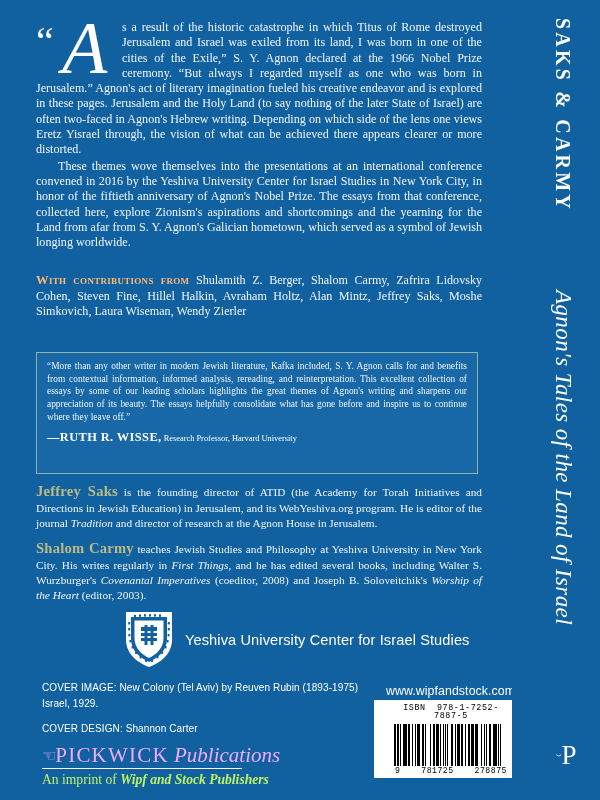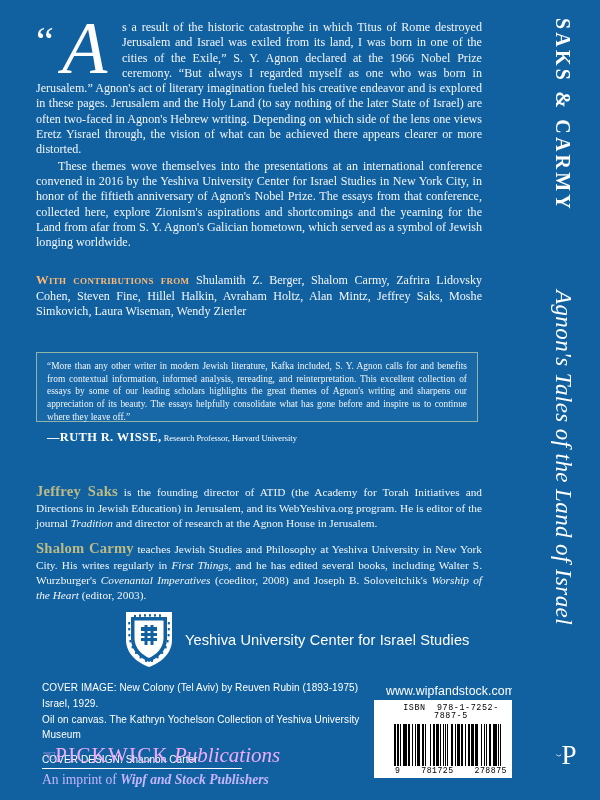--- a/index.html
+++ b/index.html
@@ -132,21 +132,21 @@
     letter-spacing: 0.3px;
     font-size: 12.6px;
   }
 
   
   #quote-box {
     position: absolute;
     left: 36px;
     top: 352px;
     width: 442px;
-    height: 70px;
+    height: 122px;
     box-sizing: border-box;
     border: 1px solid #8fb4a8;
     background: #1868a7;
     padding: 7px 10px 6px 10px;
   }
   #quote-text {
     font-size: 9.4px;
     line-height: 1.35;
     text-align: justify;
     color: #eef4f8;
@@ -262,21 +262,21 @@
   #pickwick-rule {
     width: 200px;
     height: 1px;
     background: #ffffff;
     margin-top: 2px;
   }
   #pickwick-imprint {
     margin-top: 3px;
     font-family: "Liberation Serif", serif;
     font-size: 13.6px;
-    color: #c4b5fd;
+    color: #bef264;
     white-space: nowrap;
   }
   #pickwick-imprint .ital { font-style: italic; font-weight: bold; }
 
   
   #barcode-box {
     position: absolute;
     left: 374px;
     top: 700px;
     width: 142px;
@@ -392,21 +392,20 @@
         <div id="yu-english">Yeshiva University Center for Israel Studies</div>
       </div>
     </div>
 
     <div id="web-address">www.wipfandstock.com</div>
 
     <div id="credits">
       <div>
         <span>COVER IMAGE:</span><span> New Colony (Tel Aviv) by Reuven Rubin (1893-1975) Israel, 1929.</span>
       </div>
-      <div>Oil on canvas. The Kathryn Yochelson Collection of Yeshiva University Museum</div>
       <div id="credit-design">
         <span>COVER DESIGN:</span><span> Shannon Carter</span>
       </div>
     </div>
 
     <div id="pickwick">
       <div id="pickwick-line"><span class="mark">☜</span><span class="word1">PICKWICK</span> <span class="word2">Publications</span></div>
       <div id="pickwick-rule"></div>
       <div id="pickwick-imprint"><span>An imprint of </span><span class="ital">Wipf and Stock Publishers</span></div>
     </div>

